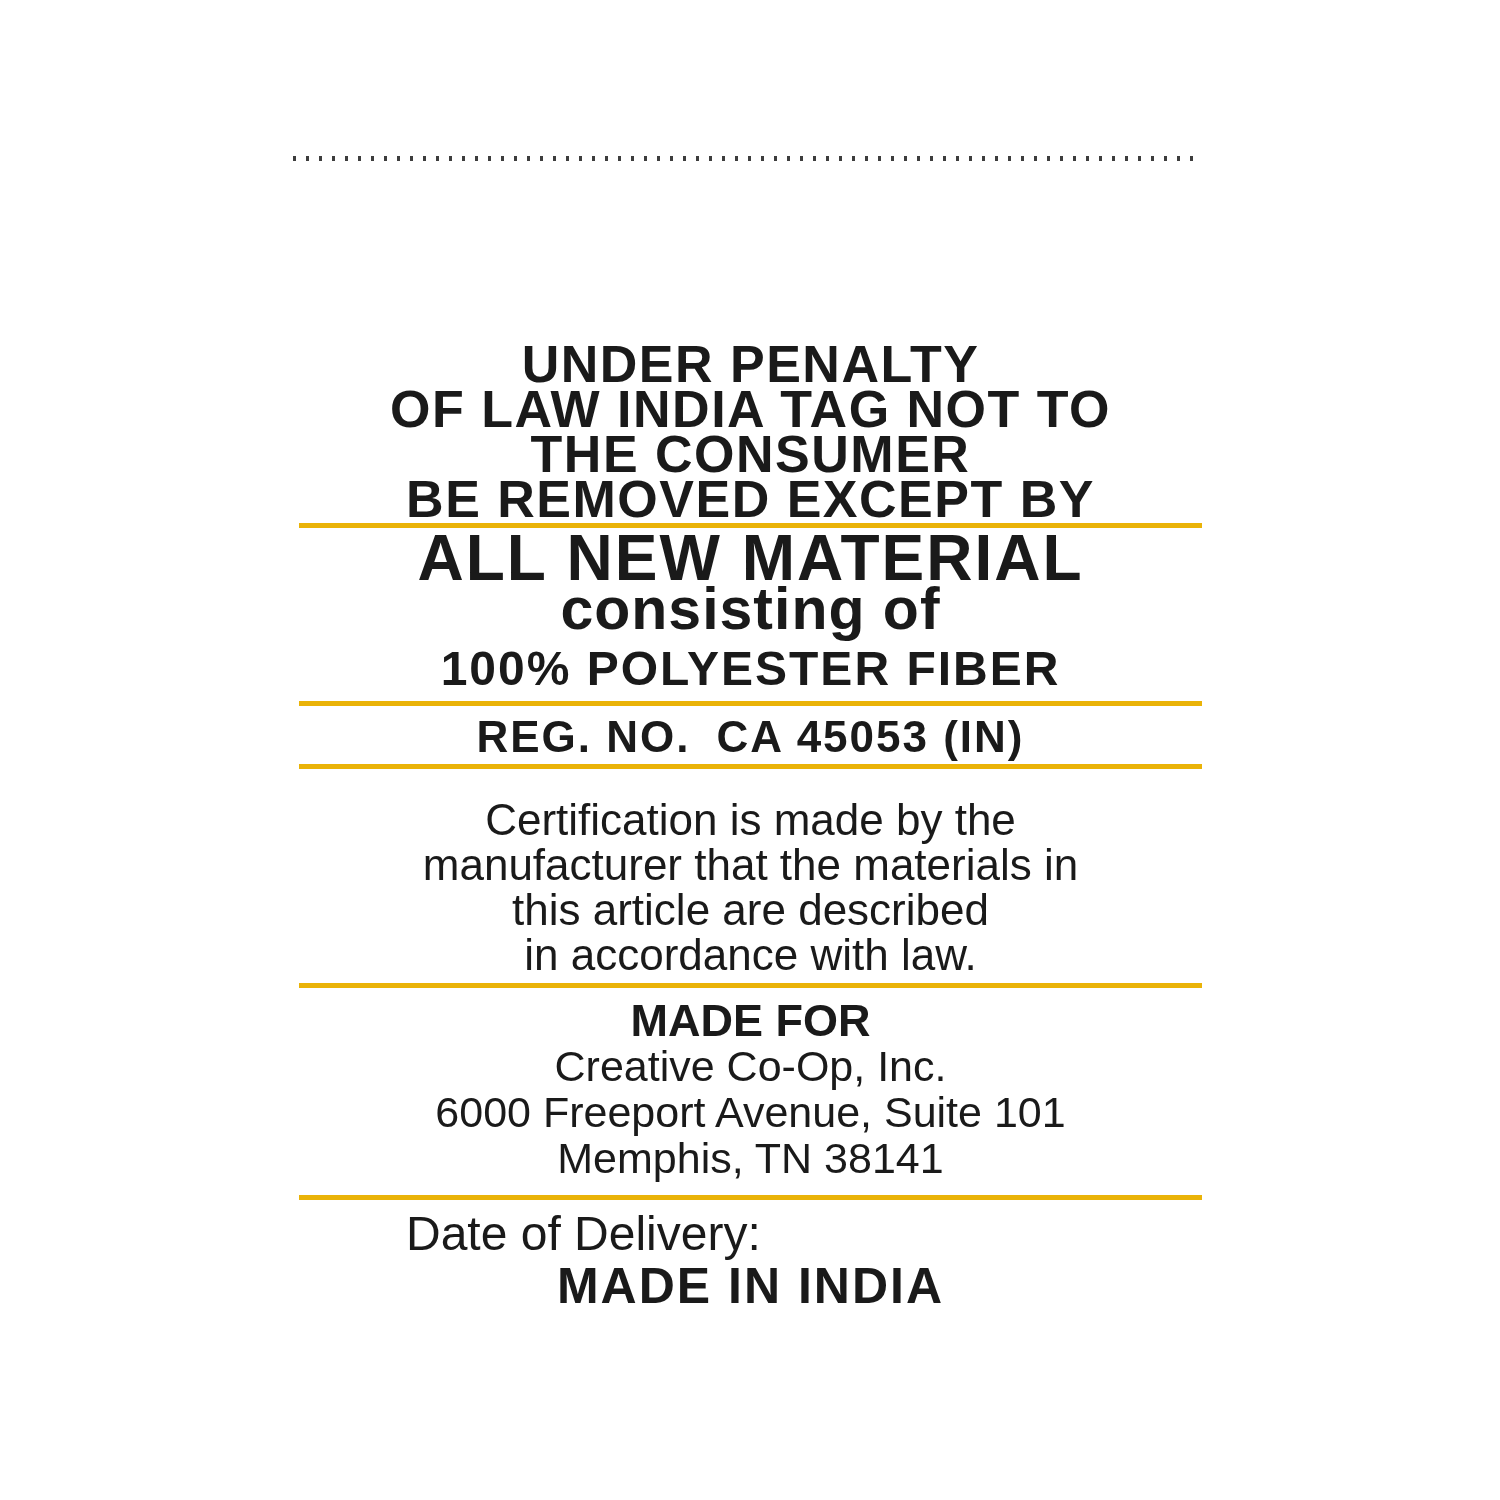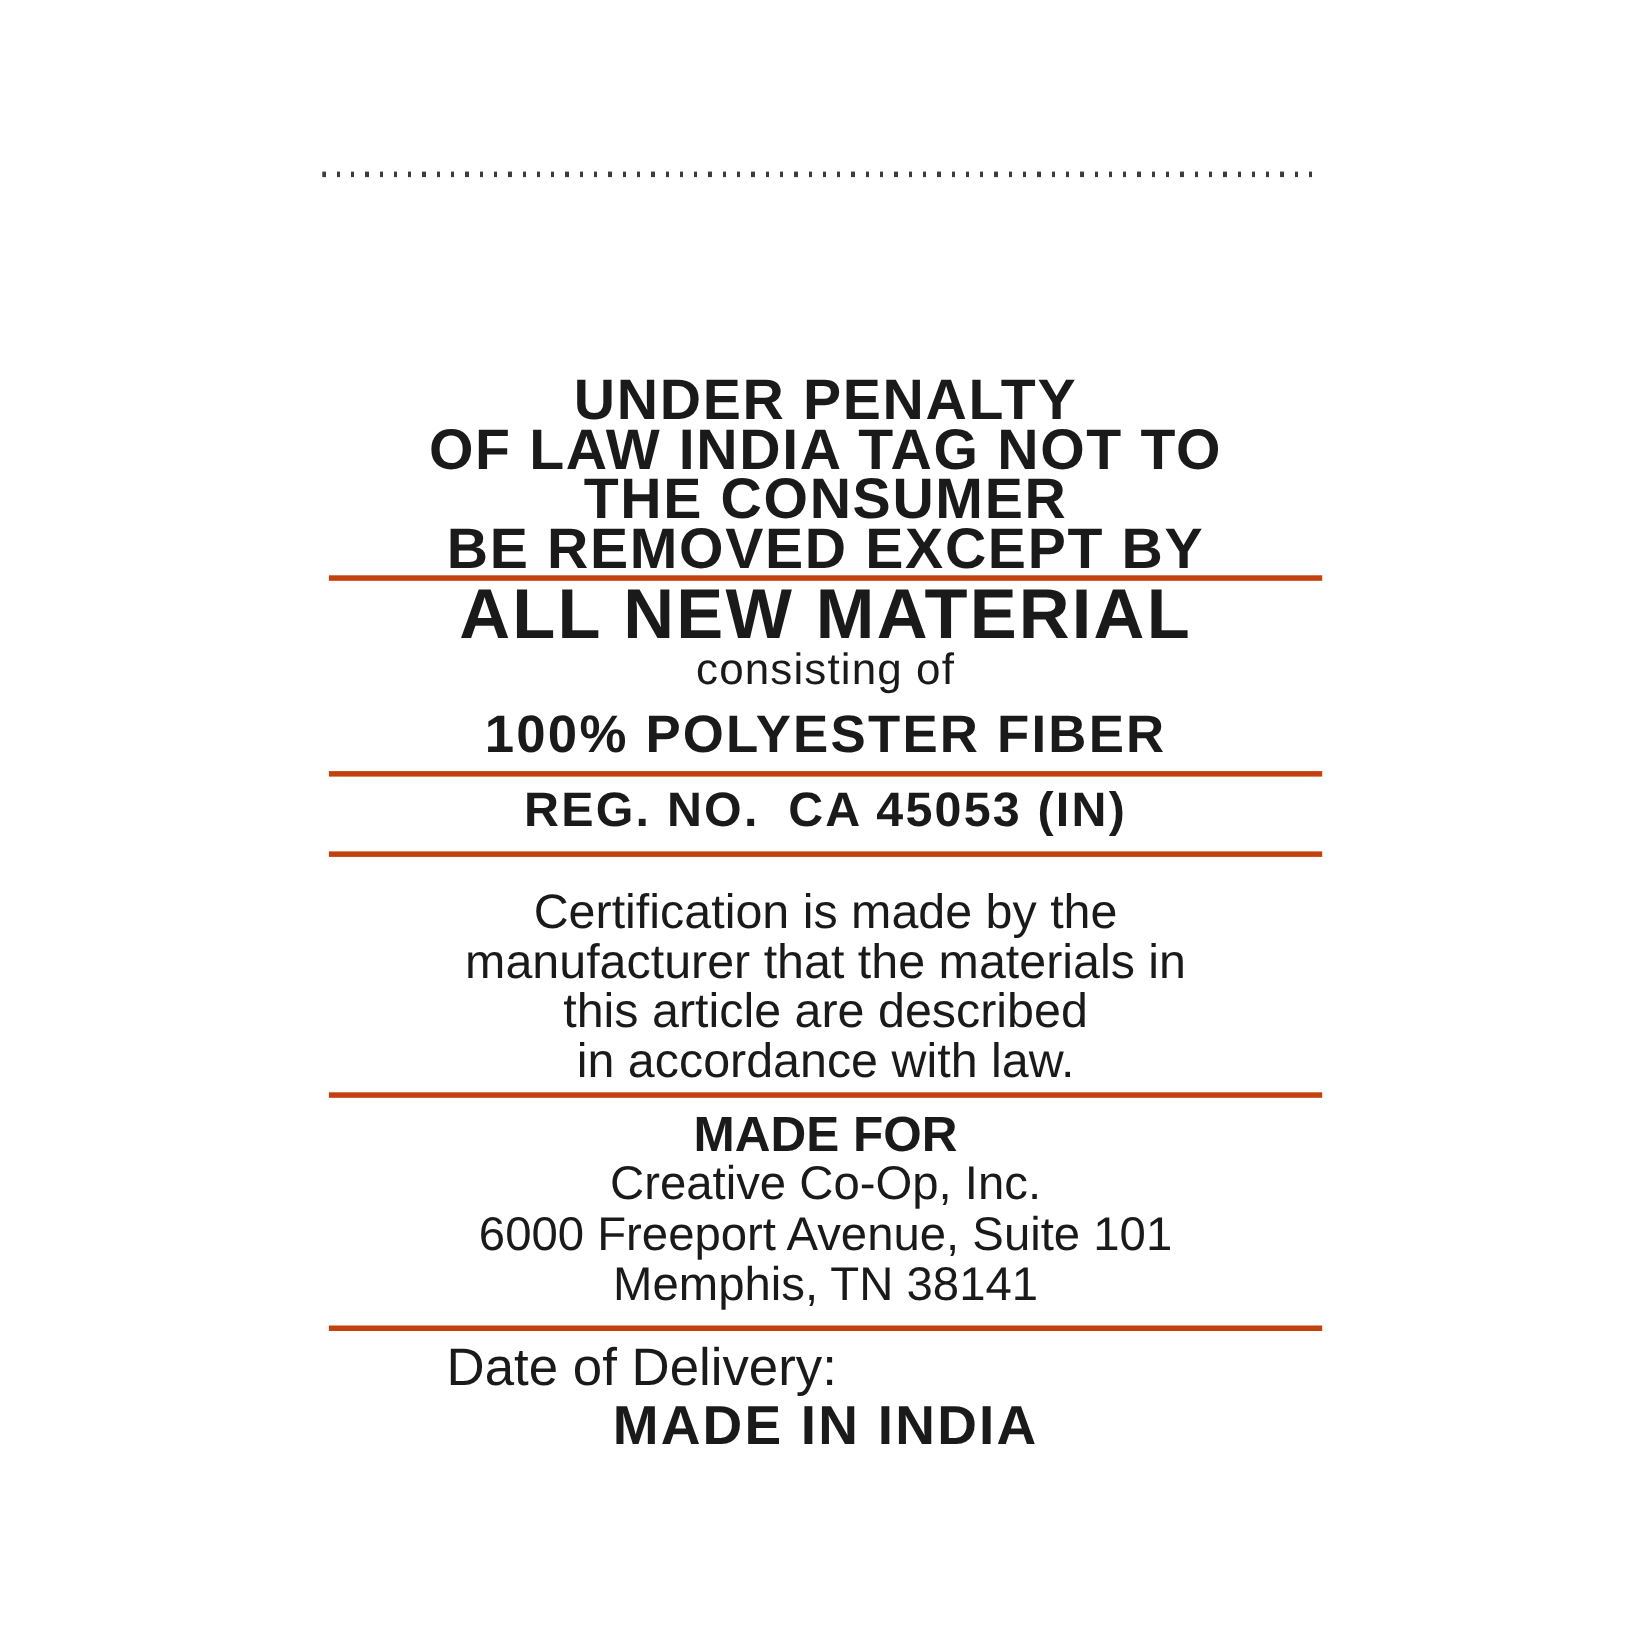--- a/index.html
+++ b/index.html
@@ -20,44 +20,44 @@
   }
   .perforation {
     margin-top: 156px;
     margin-left: -6px;
     width: 900px;
     height: 5px;
     background: repeating-linear-gradient(to right, #3d3d3d 0 3px, transparent 3px 13px);
   }
   section {
     text-align: center;
-    border-bottom: 5px solid #c2410c;
+    border-bottom: 5px solid #eab308;
   }
   
   .s1 { padding-top: 181px; padding-bottom: 1px; }
   .s1 .hline {
     font-size: 52px;
     font-weight: bold;
     line-height: 45px;
     letter-spacing: 1.5px;
     white-space: nowrap;
   }
   
   .s2 { padding-top: 8px; padding-bottom: 10px; }
   .material-title {
     font-size: 64px; font-weight: bold; letter-spacing: 2px; line-height: 45px;
   }
   .material-sub {
-    font-size: 40px; letter-spacing: 1px; line-height: 45px; margin-top: 6px;
+    font-size: 59px; letter-spacing: 1px; line-height: 45px; margin-top: 6px; font-weight: bold;
   }
   .material-content {
     font-size: 48px; font-weight: bold; letter-spacing: 2px; line-height: 45px; margin-top: 14px; text-align: center;
   }
   
-  .s3 { padding-top: 8px; padding-bottom: 15px; }
+  .s3 { padding-top: 8px; padding-bottom: 5px; }
   .reg-line { font-size: 44px; font-weight: bold; letter-spacing: 2px; line-height: 45px; white-space: nowrap; }
   .reg-line .gap { display: inline-block; width: 26px; }
   
   .s4 { padding-top: 28px; padding-bottom: 6px; }
   .cert-line { font-size: 44px; line-height: 45px; white-space: nowrap; }
   
   .s5 { padding-top: 10px; padding-bottom: 14px; }
   .madefor-title { font-size: 45px; font-weight: bold; line-height: 45px; }
   .addr-line { font-size: 43px; line-height: 46px; }
   

